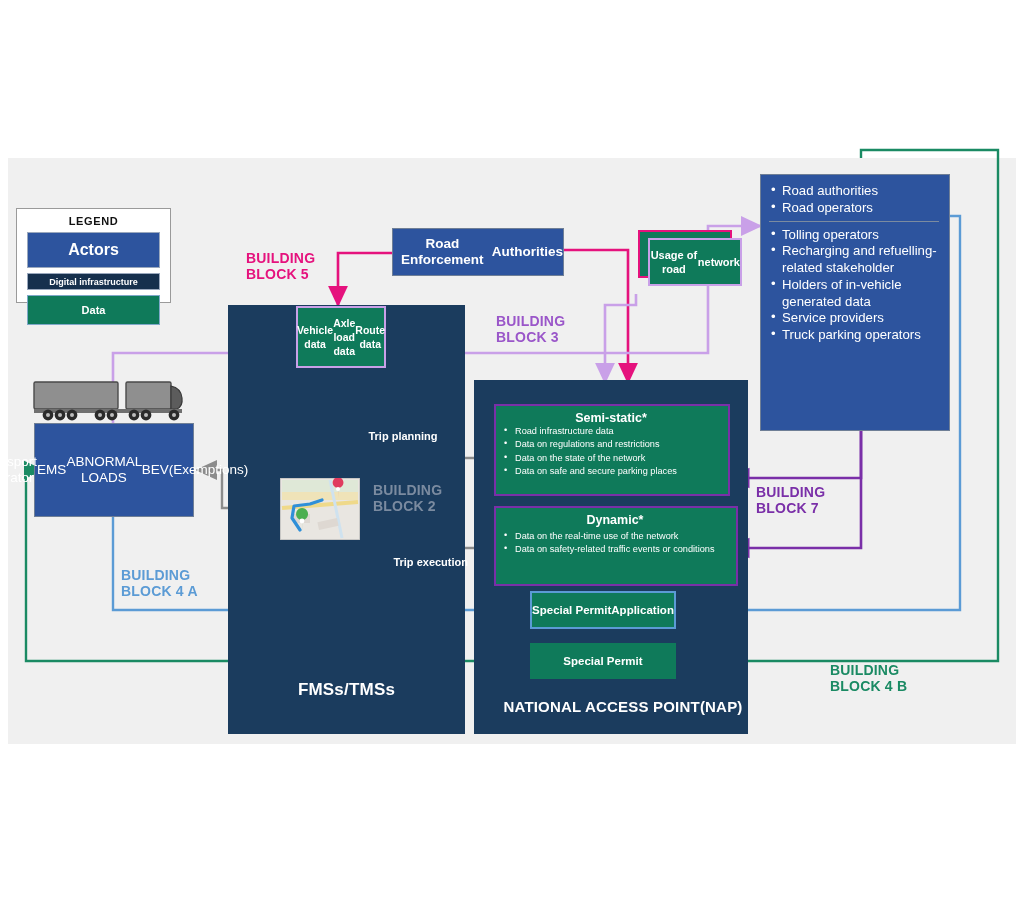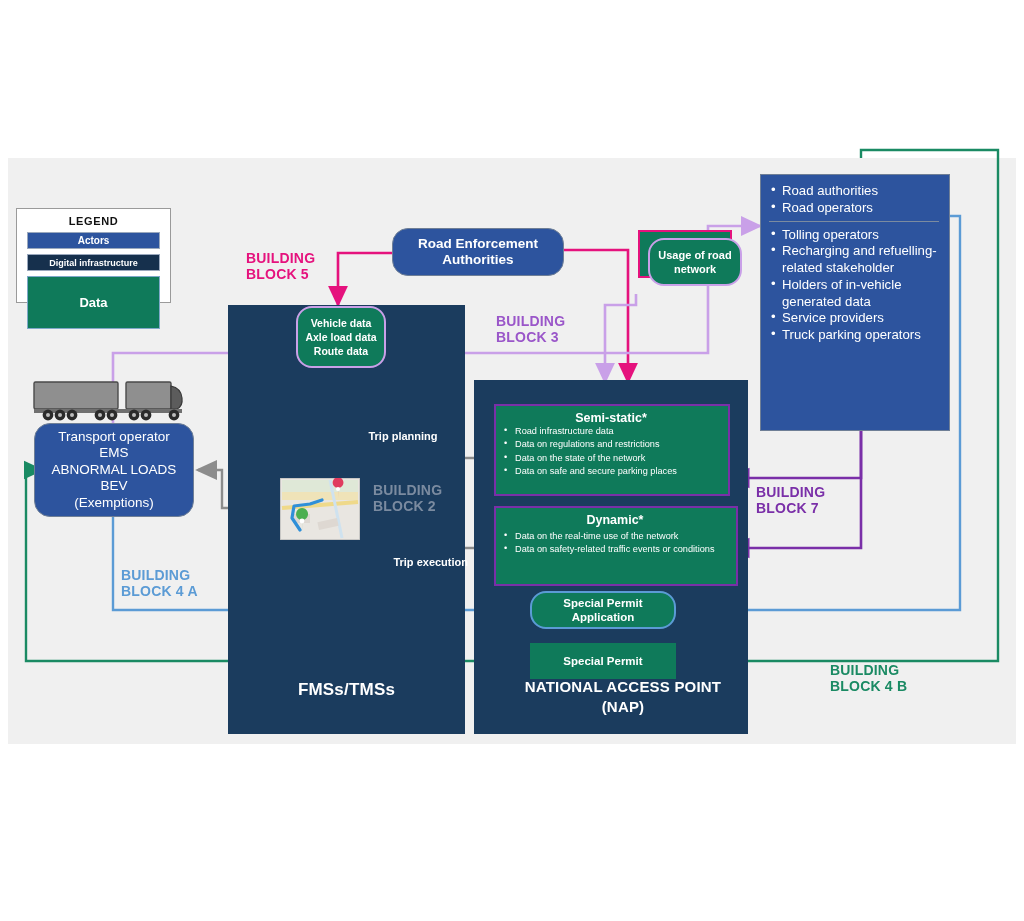--- a/index.html
+++ b/index.html
@@ -1,21 +1,21 @@
 <!DOCTYPE html>
 <html><head>
 <meta charset="utf-8">
 <style>
   html,body{margin:0;padding:0;background:#ffffff;}
   body{width:1024px;height:921px;font-family:"Liberation Sans",sans-serif;}
   #canvas{position:relative;width:1024px;height:921px;background:#ffffff;overflow:hidden;}
   #board{position:absolute;left:8px;top:158px;width:1008px;height:586px;background:#f0f0f0;}
   .abs{position:absolute;box-sizing:border-box;}
   .ctr{display:flex;align-items:center;justify-content:center;text-align:center;}
-  .col{display:flex;flex-direction:column;align-items:center;justify-content:center;text-align:center;border-radius:16px;}
+  .col{display:flex;flex-direction:row;align-items:center;justify-content:center;text-align:center;}
 
   
   .panel{background:#1b3c5e;}
   .panel-title{color:#ffffff;font-weight:bold;letter-spacing:.2px;}
 
   
   .actor{background:#2d549e;border:1px solid #6f7f96;color:#ffffff;}
 
   
   .data{background:#0f7a5a;color:#ffffff;}
@@ -91,23 +91,23 @@
 
     <path d="M 668,452 L 952,452 L 952,58 L 906,58" stroke="#5b9bd5" stroke-width="2.4" fill="none" marker-end="url(#ar-lblue)"></path>
 
     <path d="M 853,0 L 853,-8 L 990,-8 L 990,503 L 668,503" stroke="#1a8a63" stroke-width="2.4" fill="none" marker-end="url(#ar-green)"></path>
 
     <path d="M 522,503 L 18,503 L 18,312 L 34,312" stroke="#1a8a63" stroke-width="2.4" fill="none" marker-end="url(#ar-green)"></path>
   </svg>
 
   <div id="legend" class="abs" style="left:8px;top:50px;width:155px;height:95px;padding:6px 10px;">
     <div style="text-align:center;font-weight:bold;font-size:11px;color:#111;letter-spacing:.6px;margin-bottom:5px;">LEGEND</div>
-    <div class="lg-row" style="background:#2d549e;border:1px solid #9aa8bd;font-size:10px;padding:2px 0;margin-bottom:5px;">Actors</div>
+    <div class="lg-row" style="background:#2d549e;border:1px solid #9aa8bd;font-size:16px;padding:8px 0;margin-bottom:5px;">Actors</div>
     <div class="lg-row" style="background:#16304d;border:1px solid #9aa8bd;font-size:9px;padding:2.5px 0;margin-bottom:5px;">Digital infrastructure</div>
-    <div class="lg-row" style="background:#0f7a5a;border:1px solid #7fa8c9;font-size:13px;padding:18px 0;">Data</div>
+    <div class="lg-row" style="background:#0f7a5a;border:1px solid #7fa8c9;font-size:11px;padding:8px 0;">Data</div>
   </div>
 
   <div class="abs panel" style="left:220px;top:147px;width:237px;height:429px;">
     <div class="abs panel-title ctr" style="left:0;bottom:34px;width:237px;font-size:17px;">FMSs/TMSs</div>
   </div>
 
   <div class="abs panel" style="left:466px;top:222px;width:274px;height:354px;">
     <div class="abs ctr col panel-title" style="left:12px;bottom:18px;width:274px;font-size:15px;line-height:1.3;">
       <span>NATIONAL ACCESS POINT</span>
       <span>(NAP)</span>

